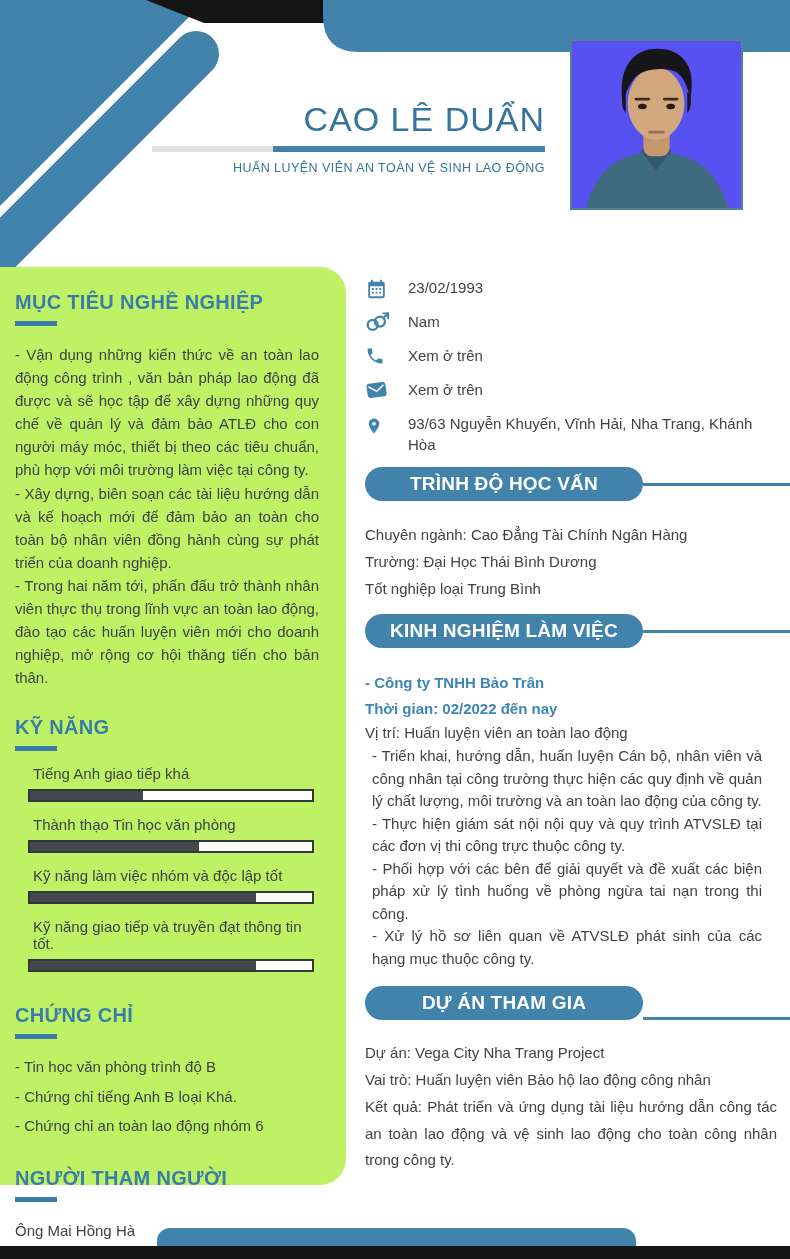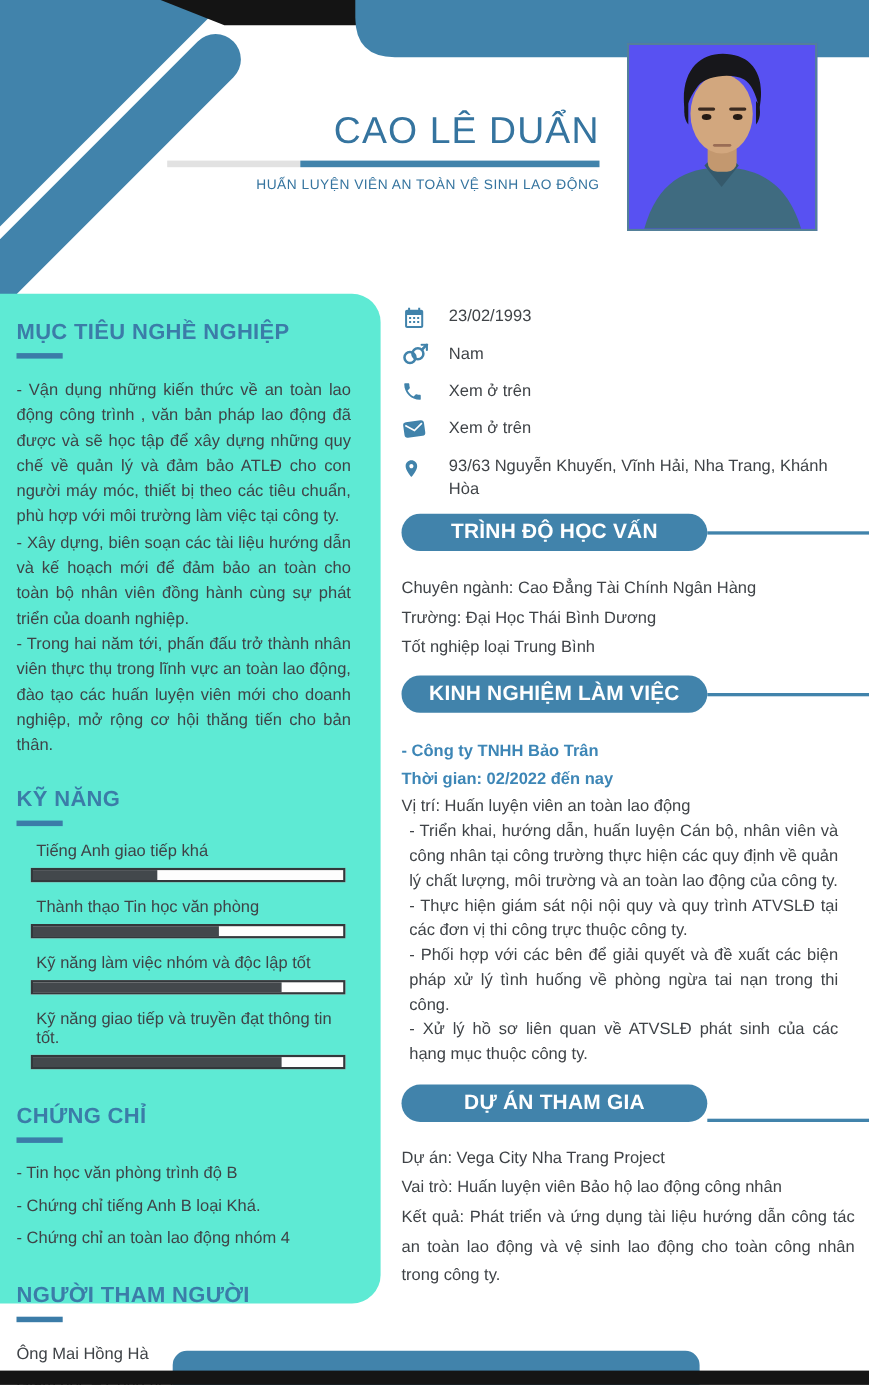--- a/index.html
+++ b/index.html
@@ -20,21 +20,21 @@
     margin:0;font-size:34px;line-height:1.1;font-weight:normal;
     color:#35749f;letter-spacing:1px;white-space:nowrap;
   }
   .title-divider{display:flex;height:6px;margin:8px 0 9px;}
   .title-divider .d-gray{width:121px;background:#e2e2e2;}
   .title-divider .d-blue{flex:1;background:#4183ab;}
   .subtitle{font-size:12.5px;color:#35749f;letter-spacing:.45px;white-space:nowrap;}
   
   .sidebar{
     position:absolute;left:0;top:267px;width:346px;height:918px;
-    background:#5eead4;border-radius:0 26px 26px 0;
+    background:#bef264;border-radius:0 26px 26px 0;
     padding:24px 27px 20px 15px;box-sizing:border-box;
   }
   .side-title{margin:0;font-size:20px;font-weight:bold;color:#3b7ca8;letter-spacing:.3px;}
   .side-rule{width:42px;height:5px;background:#3b7ca8;margin-top:7px;}
   .objective-text{margin-top:17px;font-size:15px;line-height:1.54;text-align:justify;}
   .objective-text p{margin:0;}
   .skills{margin-top:27px;}
   .skill{margin:14px 0 0 13px;margin-right:5px;}
   .skill-label{font-size:15px;padding-left:5px;}
   .skill-track{
@@ -155,21 +155,21 @@
         </div>
       </div>
     </section>
 
     <section class="certs">
       <h2 class="side-title">CHỨNG CHỈ</h2>
       <div class="side-rule"></div>
       <div class="cert-lines">
         <div>- Tin học văn phòng trình độ B</div>
         <div>- Chứng chỉ tiếng Anh B loại Khá.</div>
-        <div>- Chứng chỉ an toàn lao động nhóm 4</div>
+        <div>- Chứng chỉ an toàn lao động nhóm 6</div>
       </div>
     </section>
 
     <section class="refs">
       <h2 class="side-title">NGƯỜI THAM NGƯỜI</h2>
       <div class="side-rule"></div>
       <div class="ref-lines">
         <div>Ông Mai Hồng Hà</div>
         <div>Giám đốc – Công ty TNHH Bảo Trân</div>
       </div>

